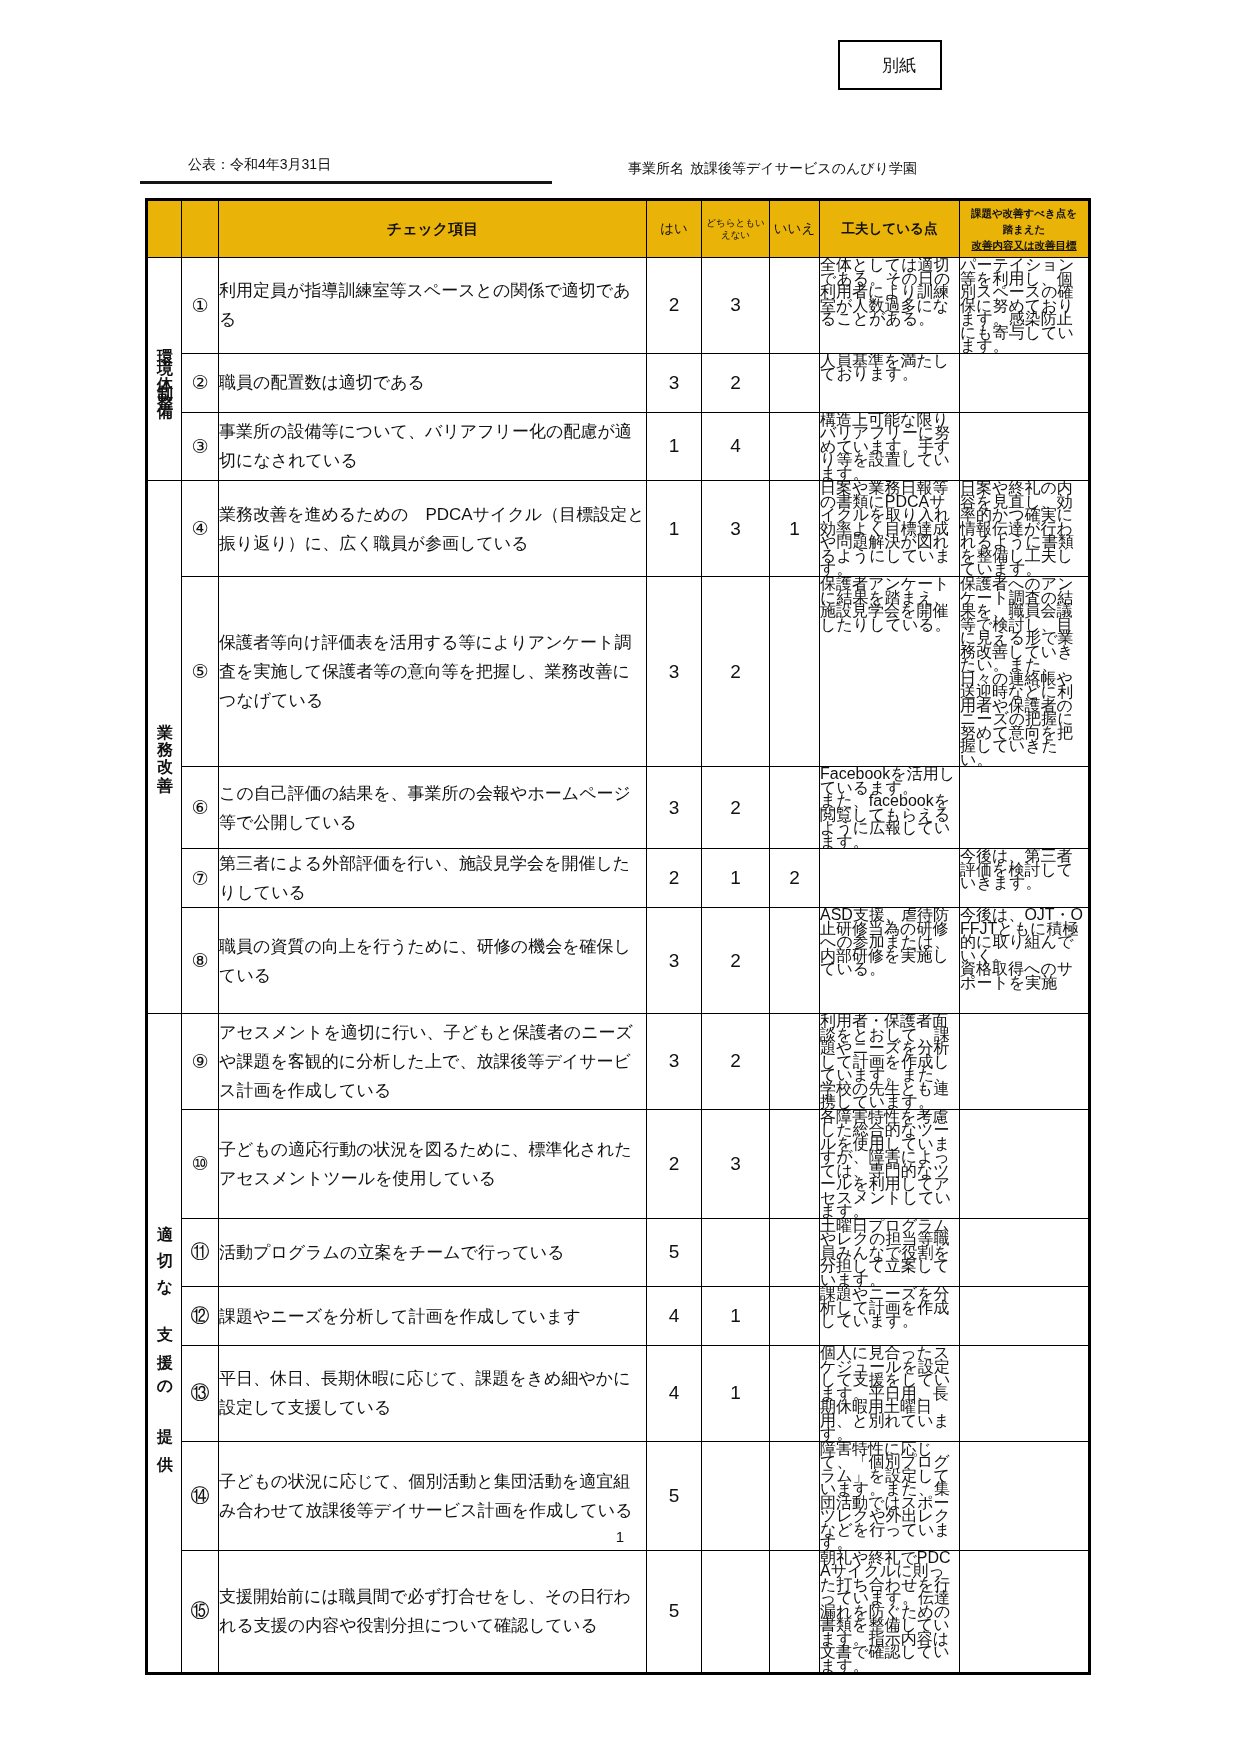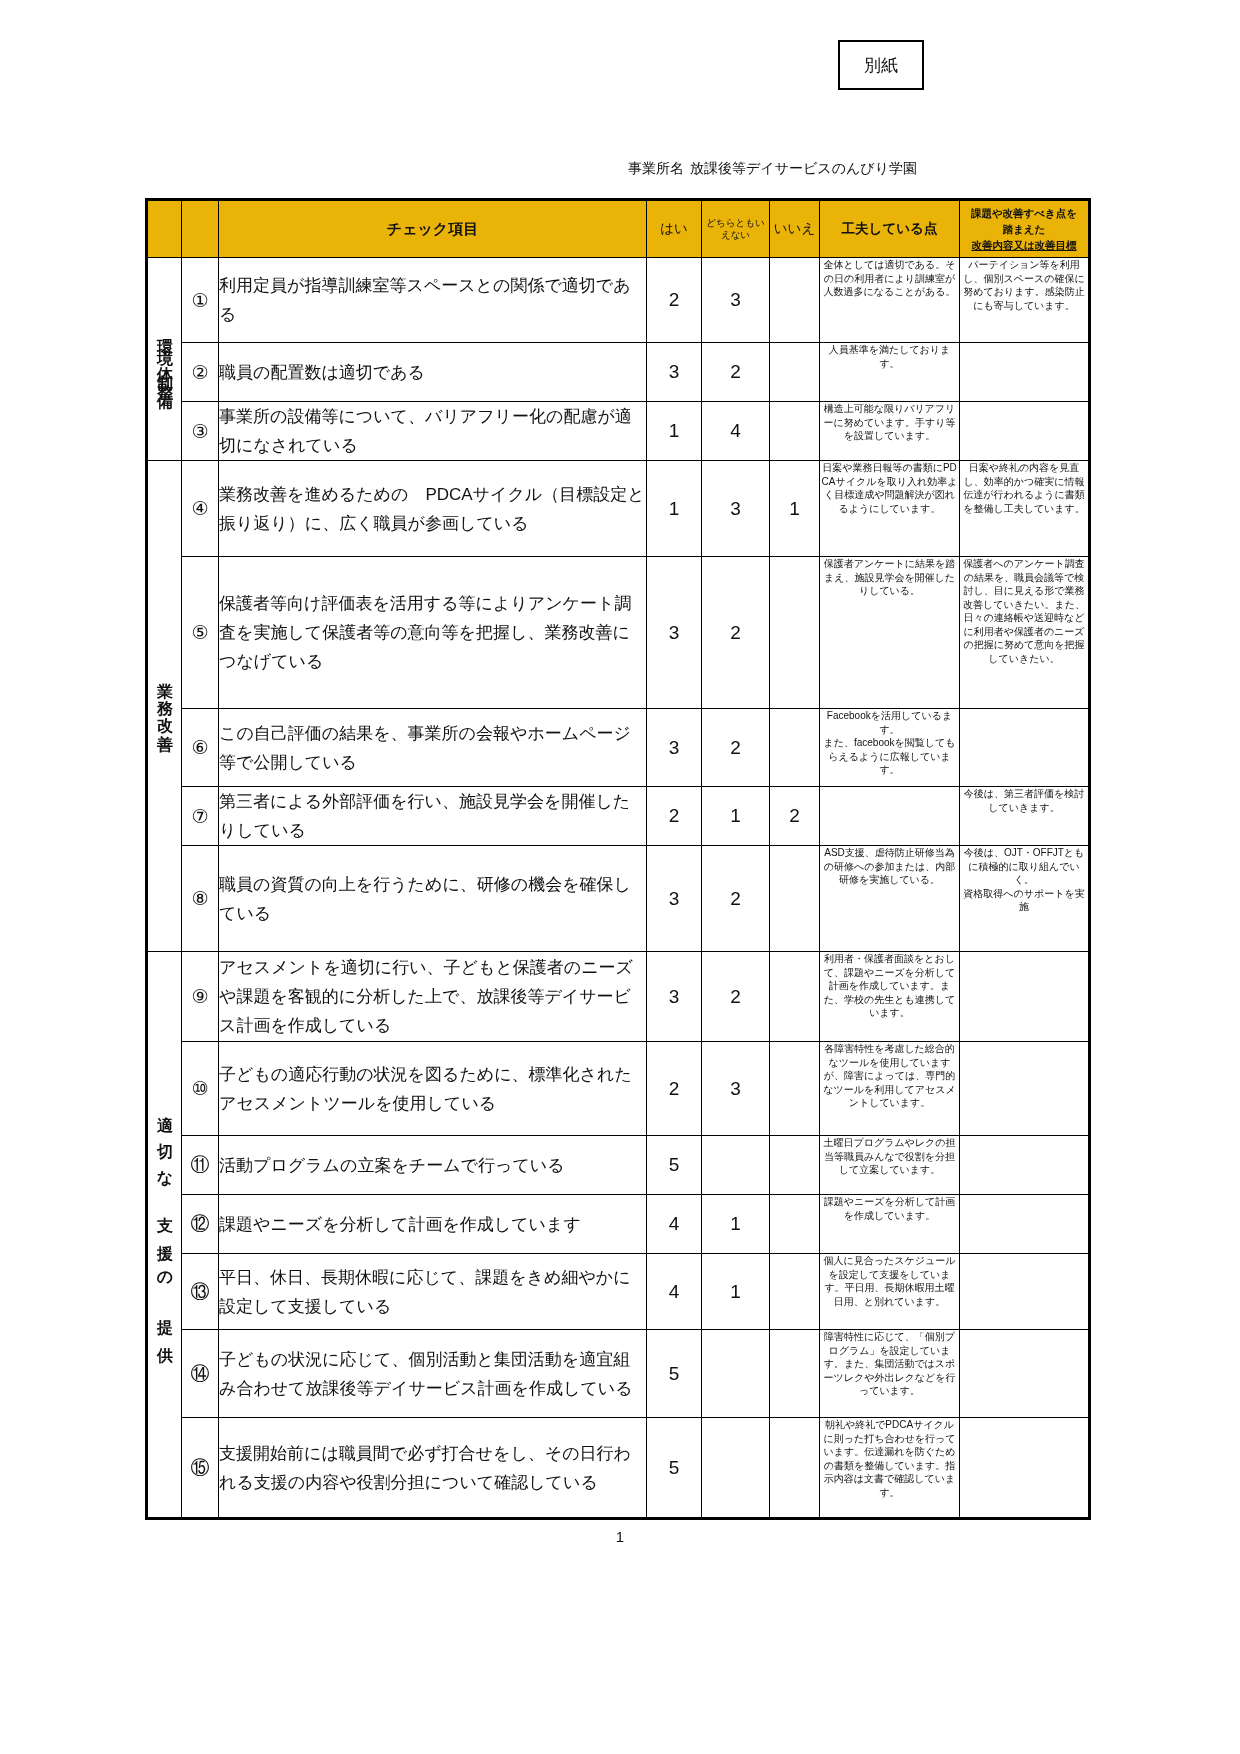--- a/index.html
+++ b/index.html
@@ -13,20 +13,21 @@
     position:absolute; left:305px; top:44px; width:428px; height:70px;
     border:2px solid #5b7d9e; border-radius:10px; background:#fff;
     box-shadow:4px 5px 5px rgba(90,100,115,0.55);
     display:flex; align-items:center; justify-content:center;
   }
   .title-box span { font-size:21px; font-weight:bold; letter-spacing:1px; }
   .attachment-box {
     position:absolute; left:838px; top:40px; width:82px; height:46px;
     border:2.5px solid #000; display:flex; align-items:center; justify-content:center;
     font-size:17px;
+    padding-left:18px;
   }
   .publish-line {
     position:absolute; left:140px; top:156px; width:412px;
     border-bottom:3px solid #151515; padding:0 0 7px 48px; box-sizing:border-box;
     font-size:14px;
   }
   .office-line { position:absolute; left:628px; top:160px; font-size:14px; }
   .office-line .lbl { margin-right:6px; }
   
   table.eval {
@@ -46,33 +47,36 @@
   .vtext {
     writing-mode:vertical-rl; text-orientation:upright;
     font-weight:bold; font-size:16px; margin:0 auto; display:inline-block;
   }
   .vs1 { letter-spacing:9px; }
   .vs2 { letter-spacing:17px; }
   .vs3 { letter-spacing:28px; }
   .num-cell { text-align:center; vertical-align:middle; font-size:19px; }
   .item-cell { font-size:17px; line-height:29px; text-align:left; vertical-align:middle; padding:2px 6px 2px 8px; word-break:break-all; }
   .ans { text-align:center; vertical-align:middle; font-size:19px; }
-  .small { font-size:10px; line-height:13.5px; text-align:center; vertical-align:top; padding:2px 3px; white-space:pre-wrap; word-break:break-all; }
+  .small { font-size:16px; line-height:13.5px; text-align:left; vertical-align:top; padding:2px 3px; white-space:pre-wrap; word-break:break-all; }
   .page-number { position:absolute; left:0; top:1528px; width:100%; text-align:center; font-size:15px; }
 </style>
 </head>
 <body>
 
 <div class="page">
 
 
   <div class="attachment-box">
     <span>別紙</span>
   </div>
 
+  <div class="publish-line">
+    <span>公表：令和4年3月31日</span>
+  </div>
 
   <div class="office-line">
     <span class="lbl">事業所名</span><span>放課後等デイサービスのんびり学園</span>
   </div>
 
   <table class="eval">
     <colgroup>
       <col style="width:35px">
         <col style="width:37px">
         <col style="width:428px">

